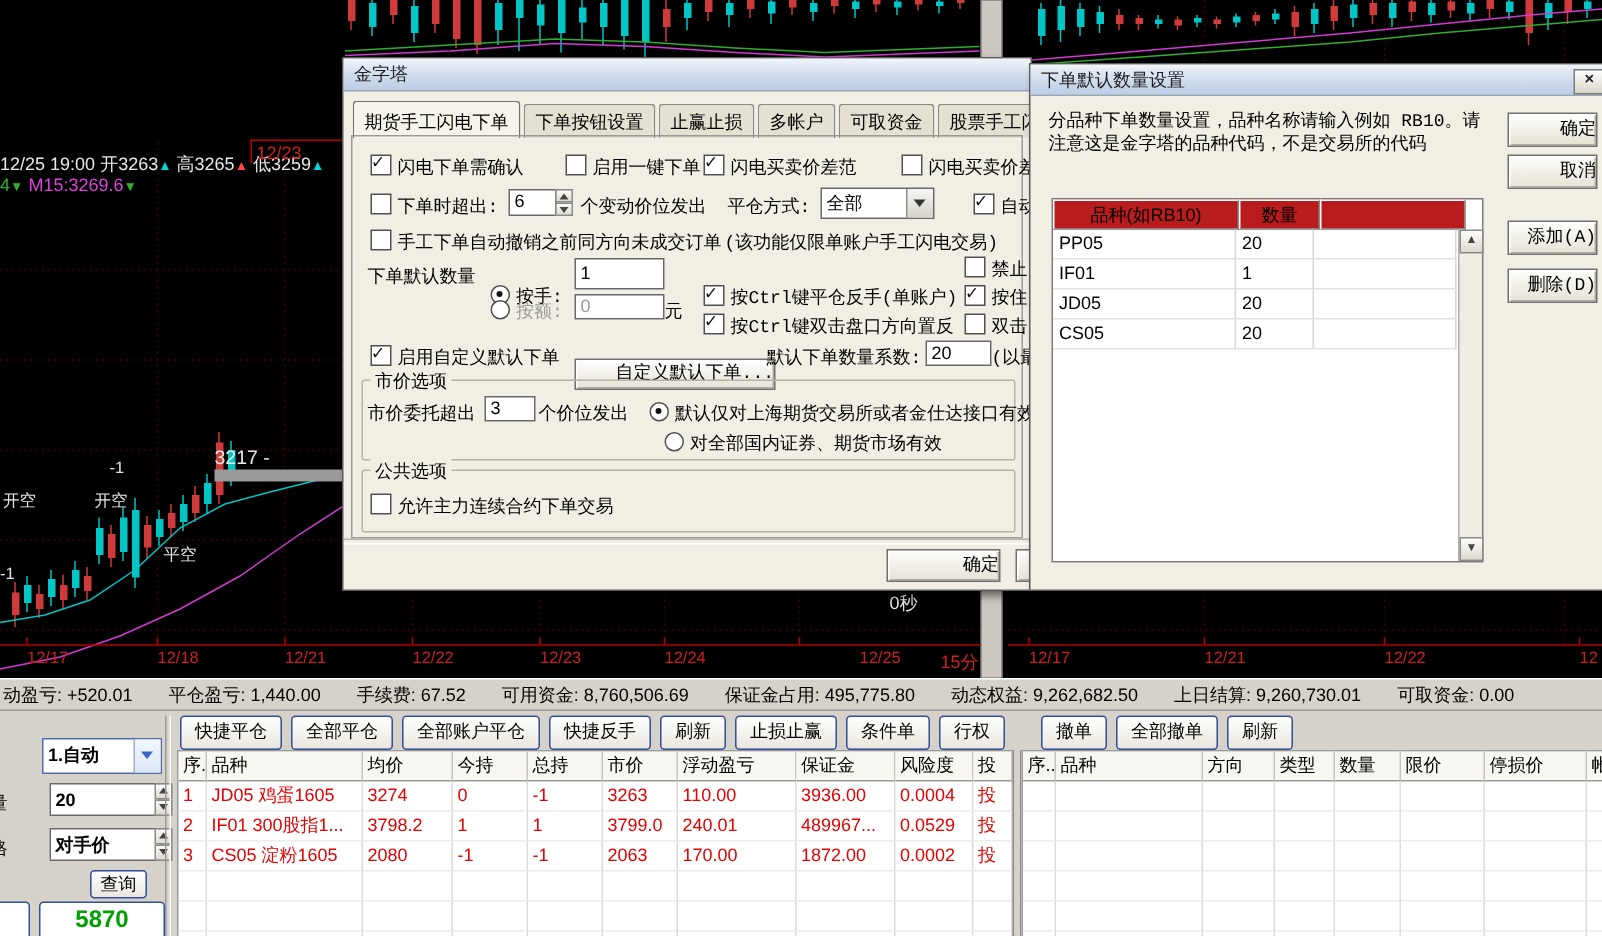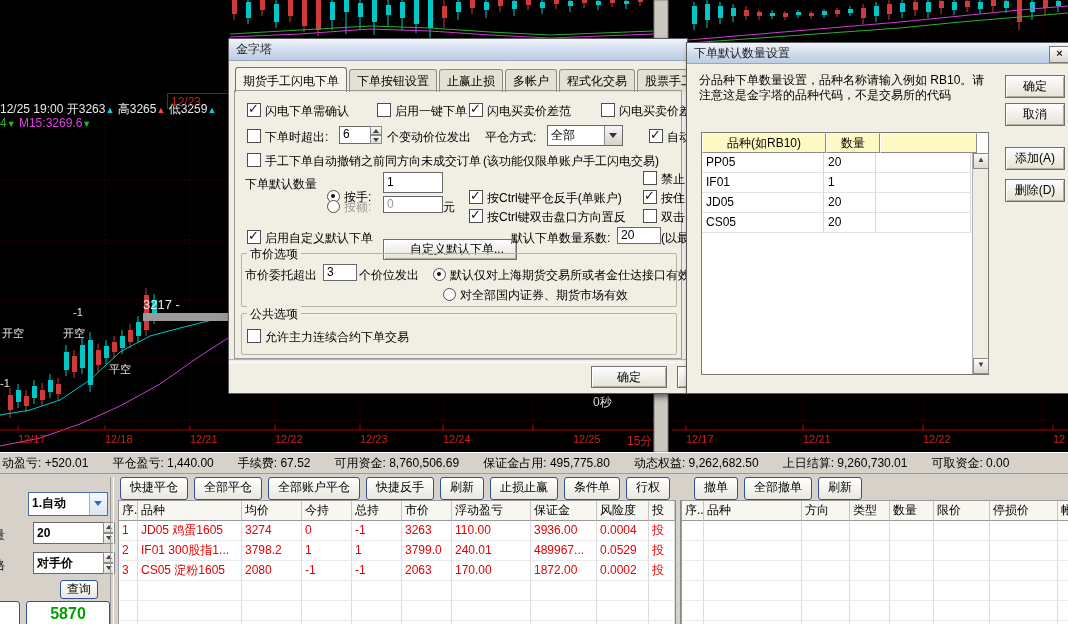--- a/index.html
+++ b/index.html
@@ -22,51 +22,51 @@
   .titlebar{height:21px;background:linear-gradient(#f0f4fb,#cfdbec 55%,#bccde4);
             display:flex;align-items:center;padding:0 7px;color:#1c1c1c;border-bottom:1px solid #9aa7bb;}
   .xbtn{position:absolute;top:3px;width:19px;height:15px;background:linear-gradient(#fdfdfd,#d9d6ca);
         border:1px solid #7a7a7a;text-align:center;line-height:13px;font-size:11px;}
   .xbtn::after{content:"×";color:#222;font-weight:bold;}
   .tabs{position:absolute;left:6px;top:30px;display:flex;gap:2px;}
   .tab{border:1px solid #8a8a8a;border-bottom:none;background:#e4e1d2;padding:3px 7px 2px;
        border-radius:3px 3px 0 0;white-space:nowrap;}
   .tab.active{background:#f6f4ea;padding-top:5px;margin-top:-2px;border-color:#6f6f6f;}
   .panel{position:absolute;left:5px;top:51px;width:446px;height:267px;border:1px solid #9a9a9a;}
-  .ctl{position:absolute;white-space:nowrap;}
+  .ctl{position:absolute;white-space:nowrap;font-family:Liberation Mono, monospace;}
   .cb{display:inline-block;width:12px;height:12px;background:#fff;border:1px solid #4e4e4e;
       vertical-align:-2px;margin-right:4px;position:relative;}
   .cb.on::after{content:"✓";position:absolute;left:0;top:-3px;font-size:13px;font-weight:bold;color:#111;}
   .radio{display:inline-block;width:11px;height:11px;background:#fff;border:1px solid #4e4e4e;
          border-radius:50%;vertical-align:-2px;margin-right:4px;position:relative;}
   .radio.on::after{content:"";position:absolute;left:3px;top:3px;width:4px;height:4px;border-radius:50%;background:#111;}
   .dis{color:#9a9a9a;}
   .inp{position:absolute;background:#fff;border:1px solid #686868;padding:0 3px;line-height:15px;overflow:hidden;}
-  .btn{background:linear-gradient(#fefefe,#e5e2d4);border:1px solid #707070;text-align:center;
+  .btn{background:linear-gradient(#fefefe,#e5e2d4);border:1px solid #707070;text-align:right;
        box-shadow:inset 1px 1px 0 #fff, inset -1px -1px 0 #b0ada0;}
   .spin{position:absolute;width:12px;display:flex;flex-direction:column;}
   .spin i{flex:1;background:linear-gradient(#fbfbfb,#dedbd0);border:1px solid #8a8a8a;position:relative;}
   .spin i.up::after{content:"";position:absolute;left:2px;top:2px;border-left:3px solid transparent;
       border-right:3px solid transparent;border-bottom:4px solid #444;}
   .spin i.dn::after{content:"";position:absolute;left:2px;top:2px;border-left:3px solid transparent;
       border-right:3px solid transparent;border-top:4px solid #444;}
   .sel{position:absolute;background:#fff;border:1px solid #686868;display:flex;}
   .sel .txt{flex:1;padding:1px 3px;}
   .sel .sbtn{width:17px;background:linear-gradient(#f6f6f6,#d6d3c8);border-left:1px solid #8a8a8a;position:relative;}
   .sel .sbtn::after{content:"";position:absolute;left:4px;top:7px;border-left:4px solid transparent;
       border-right:4px solid transparent;border-top:5px solid #333;}
   .grp{position:absolute;border:1px solid #b5b2a6;border-radius:2px;}
   .grp-lab{position:absolute;background:#f1efe4;padding:0 3px;}
   .hsep{position:absolute;left:0;width:100%;height:2px;border-top:1px solid #b5b2a6;border-bottom:1px solid #fff;}
 
   
   .qtbl{position:absolute;background:#fff;border:1px solid #7a7a7a;}
   .qrow{display:flex;height:20px;line-height:19px;}
   .qrow .c{flex:none;border-right:1px solid #d8d8d8;border-bottom:1px solid #e2e2e2;padding:0 4px;overflow:hidden;}
-  .qhead .c{background:#fef9c3;border:1px solid;border-color:#fff #8a8a8a #8a8a8a #fff;text-align:center;padding:0;}
+  .qhead .c{background:#b91c1c;border:1px solid;border-color:#fff #8a8a8a #8a8a8a #fff;text-align:center;padding:0;}
   .sbar{position:absolute;width:15px;background:#efede2;border-left:1px solid #b0b0b0;}
   .sarr{position:absolute;left:0;width:14px;height:14px;background:linear-gradient(#fcfcfc,#dcd9cd);
         border:1px solid #8a8a8a;text-align:center;line-height:12px;font-size:8px;color:#444;}
 
   
   .statusbar{position:absolute;left:0;top:452px;width:1068px;height:21px;background:#d6d2c9;
              border-top:1px solid #fff;display:flex;align-items:center;gap:24px;padding-left:2px;overflow:hidden;}
   .sb-item{white-space:nowrap;}
   .bottom{position:absolute;left:0;top:473px;width:1068px;height:151px;background:#d6d2c9;overflow:hidden;
           border-top:1px solid #9a9a9a;}
@@ -335,21 +335,21 @@
 
   <div class="dlg" style="left:228px;top:38px;width:458px;height:354px;">
     <div class="titlebar">
       <span>金字塔</span>
     </div>
     <div class="tabs">
       <div class="tab active">期货手工闪电下单</div>
       <div class="tab">下单按钮设置</div>
       <div class="tab">止赢止损</div>
       <div class="tab">多帐户</div>
-      <div class="tab">程式化交易</div>
+      <div class="tab">可取资金</div>
       <div class="tab">股票手工闪电下</div>
     </div>
     <div class="panel"></div>
 
     <div class="ctl" style="left:18px;top:64px;"><span class="cb on"></span><span>闪电下单需确认</span></div>
     <div class="ctl" style="left:148px;top:64px;"><span class="cb"></span><span>启用一键下单</span></div>
     <div class="ctl" style="left:240px;top:64px;"><span class="cb on"></span><span>闪电买卖价差范</span></div>
     <div class="ctl" style="left:372px;top:64px;"><span class="cb"></span><span>闪电买卖价差范</span></div>
 
     <div class="ctl" style="left:18px;top:90px;"><span class="cb"></span><span>下单时超出:</span></div>

